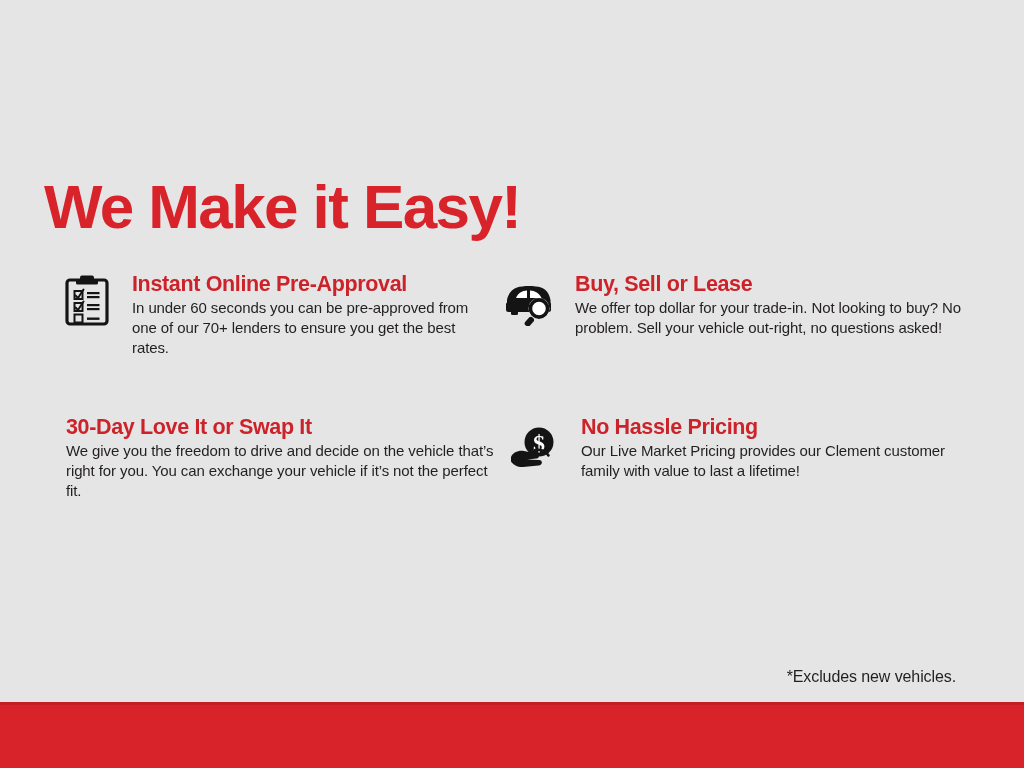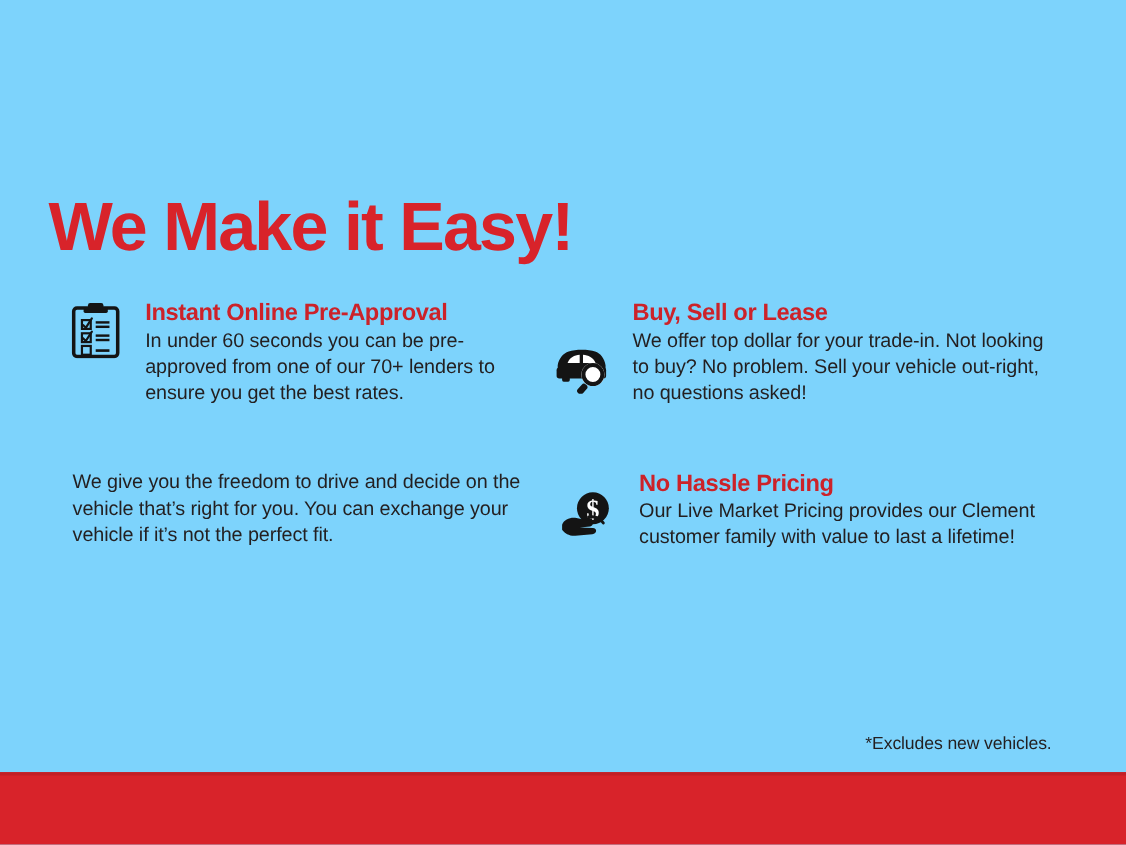--- a/index.html
+++ b/index.html
@@ -13,21 +13,21 @@
     overflow: hidden;
     background: #ffffff;
     font-family: "Liberation Sans", sans-serif;
     -webkit-font-smoothing: antialiased;
   }
 
   .slide {
     position: relative;
     width: 1024px;
     height: 768px;
-    background: #7dd3fc;
+    background: #e5e5e5;
   }
 
   
   .headline {
     position: absolute;
     left: 44px;
     top: 176px;
     font-size: 62px;
     line-height: 1.0;
     font-weight: 700;
@@ -85,21 +85,21 @@
   .feature-title {
     font-size: 21.5px;
     font-weight: 700;
     color: #cc2229;
     letter-spacing: -0.35px;
     line-height: 1.12;
     margin: 0 0 2px 0;
     white-space: nowrap;
   }
   .feature-body {
-    font-size: 18px;
+    font-size: 15px;
     line-height: 1.33;
     color: #231f20;
     letter-spacing: -0.1px;
     margin: 0;
   }
 
   
   .row-2 { margin-top: 57px; }
   .row-2 .feature.col-left  { padding-left: 52px; }
   .row-2 .feature.col-right { padding-left: 8px; }
@@ -195,20 +195,21 @@
           <div class="feature-body">We offer top dollar for your trade-in. Not looking to buy? No problem. Sell your vehicle out-right, no questions asked!</div>
         </div>
       </div>
 
     </div>
 
     <div class="feature-row row-2">
 
       <div class="feature col-left">
         <div class="feature-text">
+          <div class="feature-title">30-Day Love It or Swap It</div>
           <div class="feature-body">We give you the freedom to drive and decide on the vehicle that’s right for you. You can exchange your vehicle if it’s not the perfect fit.</div>
         </div>
       </div>
 
       <div class="feature col-right">
         <div class="feature-icon">
           <svg width="52" height="46" viewBox="0 0 52 46" aria-hidden="true">
 
             <circle cx="30" cy="17" r="14.5" fill="#141414"></circle>
             <text x="30" y="26" text-anchor="middle" font-family="Liberation Serif, serif" font-size="24" font-weight="700" fill="#ffffff">$</text>

